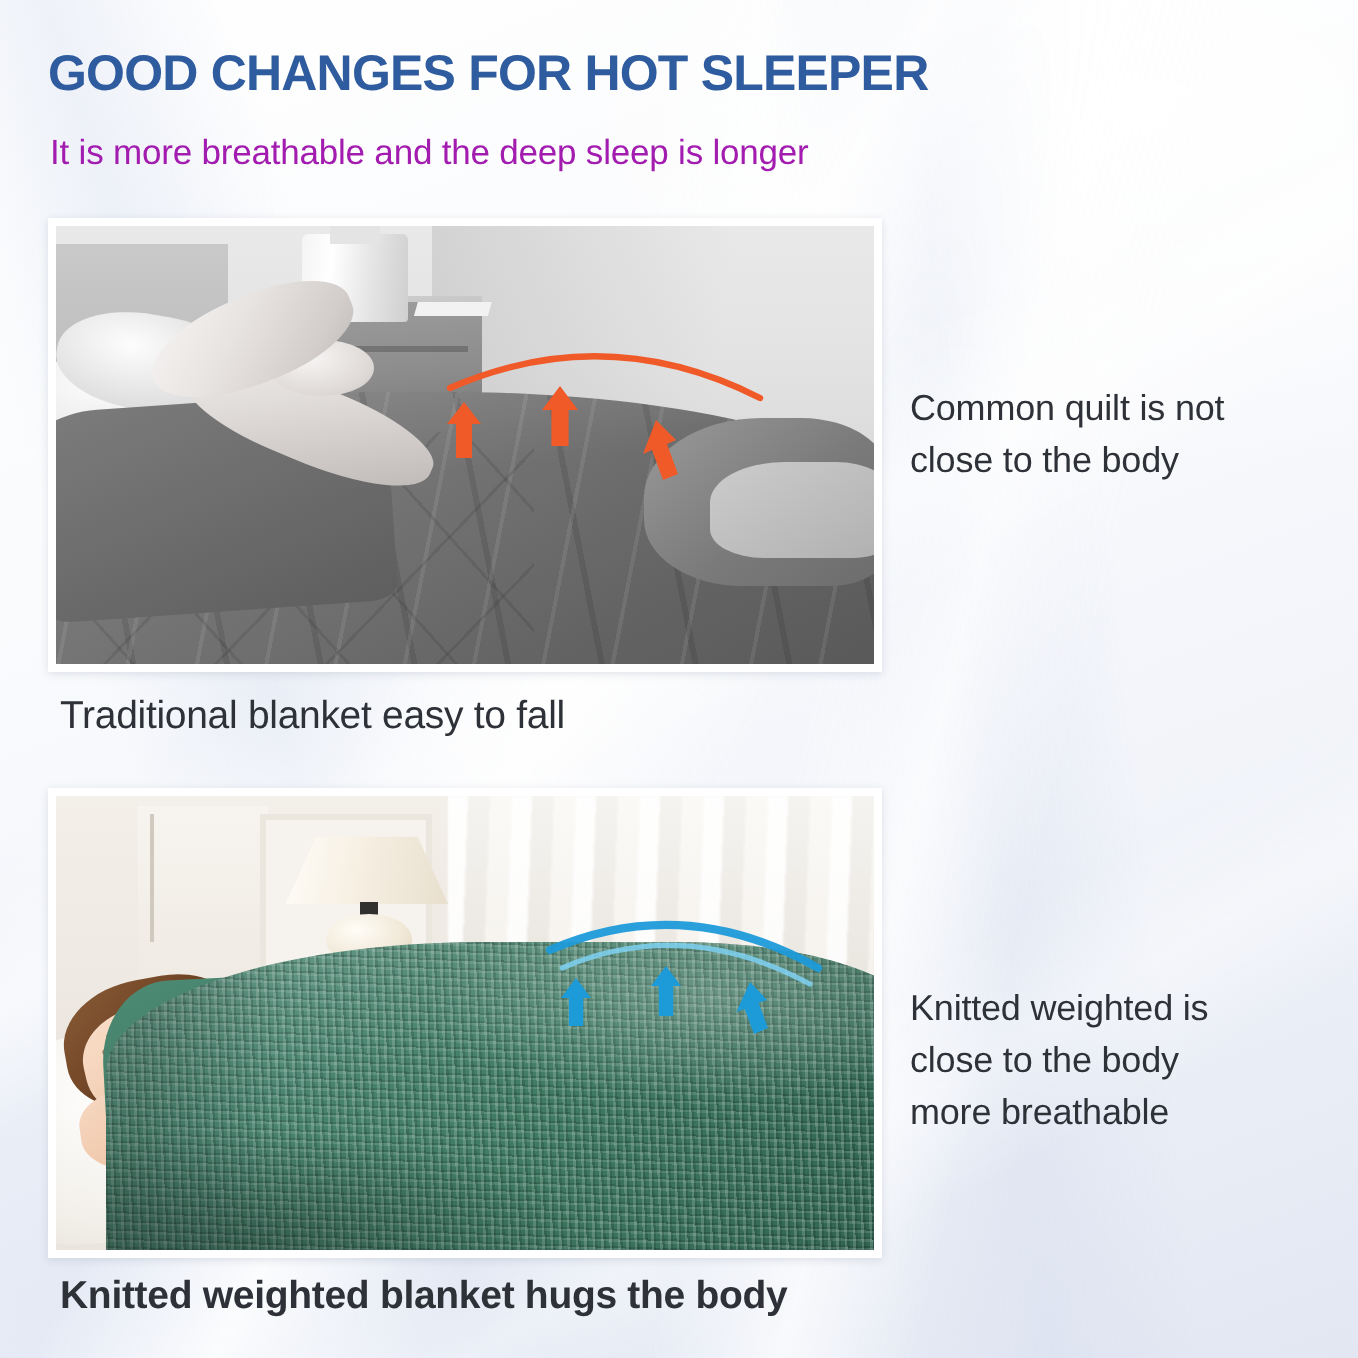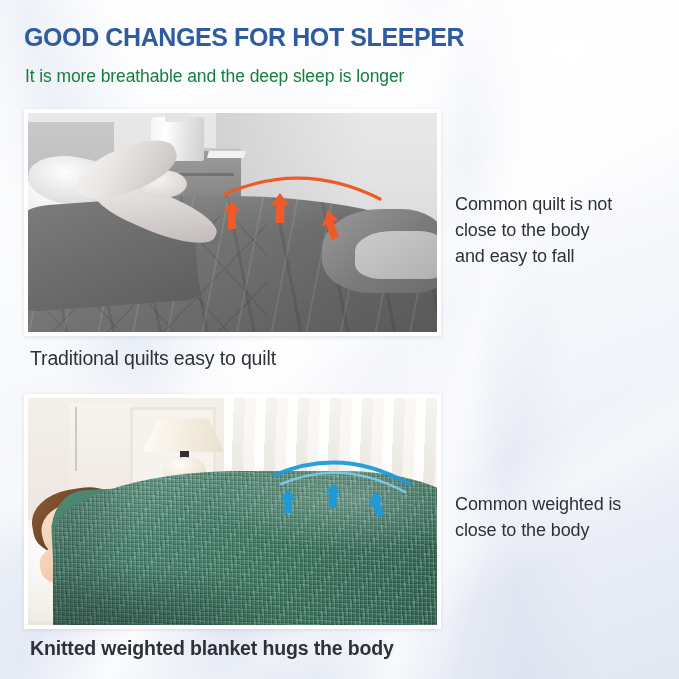--- a/index.html
+++ b/index.html
@@ -74,21 +74,21 @@
     letter-spacing: -0.4px;
     color: #2f5c9e;
     white-space: nowrap;
     line-height: 1;
   }
   .subtitle {
     position: absolute;
     left: 25px;
     top: 66px;
     font-size: 17.5px;
-    color: #15803d;
+    color: #a21caf;
     letter-spacing: -0.1px;
     white-space: nowrap;
   }
 
   
   .panel {
     position: absolute;
     left: 24px;
     width: 417px;
     background: #ffffff;
@@ -448,26 +448,25 @@
         <path d="M197 81 Q275 47 352 86" fill="none" stroke="#f05a28" stroke-width="3.2" stroke-linecap="round"></path>
         <g fill="#f05a28">
           <path d="M204 88 L212.5 99 L208 99 L208 116 L200 116 L200 99 L195.5 99 Z"></path>
           <path d="M252 80 L261 92 L256.3 92 L256.3 110 L247.7 110 L247.7 92 L243 92 Z"></path>
           <path d="M300 97 L310 107 L305.5 109 L311 124 L303.5 127 L298 112 L293.5 114 Z"></path>
         </g>
       </svg>
     </div>
   </div>
 
-  <div class="photo-caption cap1">Traditional quilts easy to quilt</div>
+  <div class="photo-caption cap1">Traditional blanket easy to fall</div>
 
   <div class="side-text side1">
     <span class="ln">Common quilt is not</span>
     <span class="ln">close to the body</span>
-    <span class="ln">and easy to fall</span>
   </div>
 
   <div class="panel p2">
     <div class="photo scene2">
       <div class="s2-wall"></div>
       <div class="s2-wall-left"></div>
       <div class="s2-window-frame"></div>
       <div class="s2-curtain"></div>
       <div class="s2-curtain-glow"></div>
       <div class="s2-cord"></div>
@@ -502,17 +501,18 @@
           <path d="M305 85 L312.5 95 L308.6 95 L308.6 110 L301.4 110 L301.4 95 L297.5 95 Z"></path>
           <path d="M347 93 L355.5 102 L351.3 103.5 L356 116 L349 119 L344.3 106.5 L340.2 108 Z"></path>
         </g>
       </svg>
     </div>
   </div>
 
   <div class="photo-caption cap2">Knitted weighted blanket hugs the body</div>
 
   <div class="side-text side2">
-    <span class="ln">Common weighted is</span>
+    <span class="ln">Knitted weighted is</span>
     <span class="ln">close to the body</span>
+    <span class="ln">more breathable</span>
   </div>
 
 </div>
 
 </body></html>

